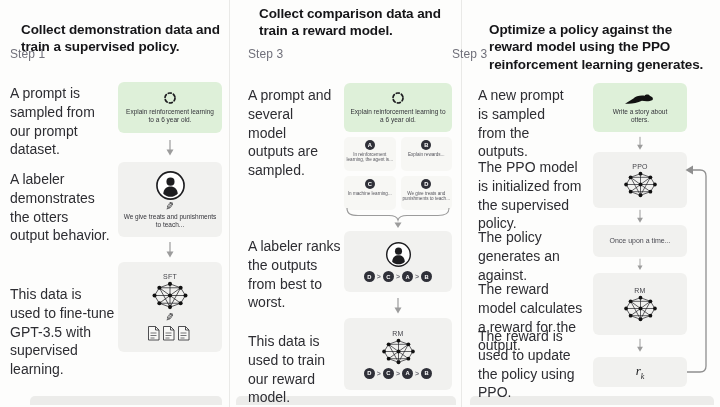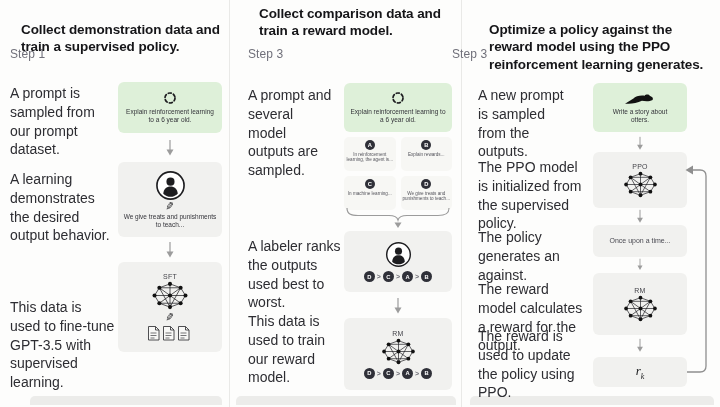--- a/index.html
+++ b/index.html
@@ -52,38 +52,38 @@
           <circle cx="7" cy="7" r="5" fill="none" stroke="#1d1d20" stroke-width="1.7" stroke-dasharray="3 2.3" stroke-linecap="round"></circle>
         </svg>
       <div class="mini" style="width:92px;margin-top:3px">Explain reinforcement learning to a 6 year old.</div>
     </div>
 
     <svg class="arrow" style="left:165px;top:139px" width="10" height="18" viewBox="0 0 10 18">
         <line x1="5" y1="1" x2="5" y2="11" stroke="#9c9c9c" stroke-width="1.2"></line>
         <path d="M1.5,10.5 L8.5,10.5 L5,16.5 Z" fill="#9c9c9c"></path>
       </svg>
 
-    <div class="caption" style="left:10px;top:170px;width:100px">A learning demonstrates the desired output behavior.</div>
+    <div class="caption" style="left:10px;top:170px;width:100px">A labeler demonstrates the otters output behavior.</div>
 
     <div class="flow-box" style="left:118px;top:162px;width:104px;height:75px">
       <svg width="31" height="31" viewBox="0 0 32 32">
         <circle cx="16" cy="16" r="14" fill="#fff" stroke="#1d1d20" stroke-width="1.7"></circle>
         <circle cx="16" cy="12" r="4.2" fill="#1d1d20"></circle>
         <path d="M8.5,24.5 C9,19 12,17 16,17 C20,17 23,19 23.5,24.5 C21.5,26.6 18.6,27.7 16,27.7 C13.4,27.7 10.5,26.6 8.5,24.5 Z" fill="#1d1d20"></path>
       </svg>
       <div class="pencil">✎</div>
       <div class="mini" style="width:94px;margin-top:1px">We give treats and punishments to teach...</div>
     </div>
 
     <svg class="arrow" style="left:165px;top:241px" width="10" height="18" viewBox="0 0 10 18">
         <line x1="5" y1="1" x2="5" y2="11" stroke="#9c9c9c" stroke-width="1.2"></line>
         <path d="M1.5,10.5 L8.5,10.5 L5,16.5 Z" fill="#9c9c9c"></path>
       </svg>
 
-    <div class="caption" style="left:10px;top:298px;width:105px">This data is used to fine-tune GPT-3.5 with supervised learning.</div>
+    <div class="caption" style="left:10px;top:285px;width:105px">This data is used to fine-tune GPT-3.5 with supervised learning.</div>
 
     <div class="flow-box" style="left:118px;top:262px;width:104px;height:90px">
       <div class="model-label">SFT</div>
       <svg width="40" height="29" viewBox="0 0 40 30">
         <g stroke="#26262a" stroke-width="0.8" fill="none">
           <path d="M20,15 L20,3 M20,15 L31,7 M20,15 L36,15 M20,15 L31,23 M20,15 L20,27 M20,15 L9,23 M20,15 L4,15 M20,15 L9,7"></path>
           <path d="M20,3 L31,7 L36,15 L31,23 L20,27 L9,23 L4,15 L9,7 Z"></path>
           <path d="M9,7 L31,7 M9,23 L31,23 M9,7 L20,27 M31,7 L20,27"></path>
         </g>
         <g fill="#111">
@@ -147,21 +147,21 @@
         <div class="letter-circle">D</div>
         <div class="subtext">We give treats and punishments to teach...</div>
       </div>
     </div>
 
     <svg class="arrow" style="left:344px;top:206px" width="108" height="24" viewBox="0 0 108 24">
       <path d="M3,2 C3,8 7,9.5 14,9.5 L45,9.5 C50,9.5 53,10.5 54,14 C55,10.5 58,9.5 63,9.5 L94,9.5 C101,9.5 105,8 105,2" fill="none" stroke="#9c9c9c" stroke-width="1.2"></path>
       <path d="M50.5,16.5 L57.5,16.5 L54,22 Z" fill="#9c9c9c"></path>
     </svg>
 
-    <div class="caption" style="left:248px;top:237px;width:98px">A labeler ranks the outputs used best to worst.</div>
+    <div class="caption" style="left:248px;top:237px;width:98px">A labeler ranks the outputs from best to worst.</div>
 
     <div class="flow-box" style="left:344px;top:231px;width:108px;height:61px">
       <svg width="27" height="27" viewBox="0 0 32 32">
         <circle cx="16" cy="16" r="14" fill="#fff" stroke="#1d1d20" stroke-width="1.7"></circle>
         <circle cx="16" cy="12" r="4.2" fill="#1d1d20"></circle>
         <path d="M8.5,24.5 C9,19 12,17 16,17 C20,17 23,19 23.5,24.5 C21.5,26.6 18.6,27.7 16,27.7 C13.4,27.7 10.5,26.6 8.5,24.5 Z" fill="#1d1d20"></path>
       </svg>
       <div class="rank-row">
         <span class="rank-circle">D</span>
         <span class="rank-sep">&gt;</span>
@@ -171,21 +171,21 @@
         <span class="rank-sep">&gt;</span>
         <span class="rank-circle">B</span>
       </div>
     </div>
 
     <svg class="arrow" style="left:393px;top:297px" width="10" height="18" viewBox="0 0 10 18">
         <line x1="5" y1="1" x2="5" y2="11" stroke="#9c9c9c" stroke-width="1.2"></line>
         <path d="M1.5,10.5 L8.5,10.5 L5,16.5 Z" fill="#9c9c9c"></path>
       </svg>
 
-    <div class="caption" style="left:248px;top:312px;width:88px">This data is used to train our reward model.</div>
+    <div class="caption" style="left:248px;top:332px;width:88px">This data is used to train our reward model.</div>
 
     <div class="flow-box" style="left:344px;top:318px;width:108px;height:72px">
       <div class="model-label">RM</div>
       <svg width="37" height="27" viewBox="0 0 40 30">
         <g stroke="#26262a" stroke-width="0.8" fill="none">
           <path d="M20,15 L20,3 M20,15 L31,7 M20,15 L36,15 M20,15 L31,23 M20,15 L20,27 M20,15 L9,23 M20,15 L4,15 M20,15 L9,7"></path>
           <path d="M20,3 L31,7 L36,15 L31,23 L20,27 L9,23 L4,15 L9,7 Z"></path>
           <path d="M9,7 L31,7 M9,23 L31,23 M9,7 L20,27 M31,7 L20,27"></path>
         </g>
         <g fill="#111">

